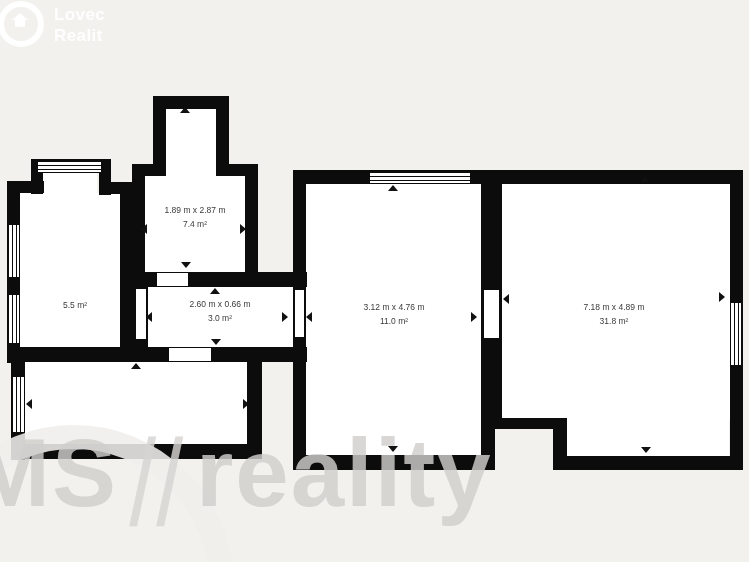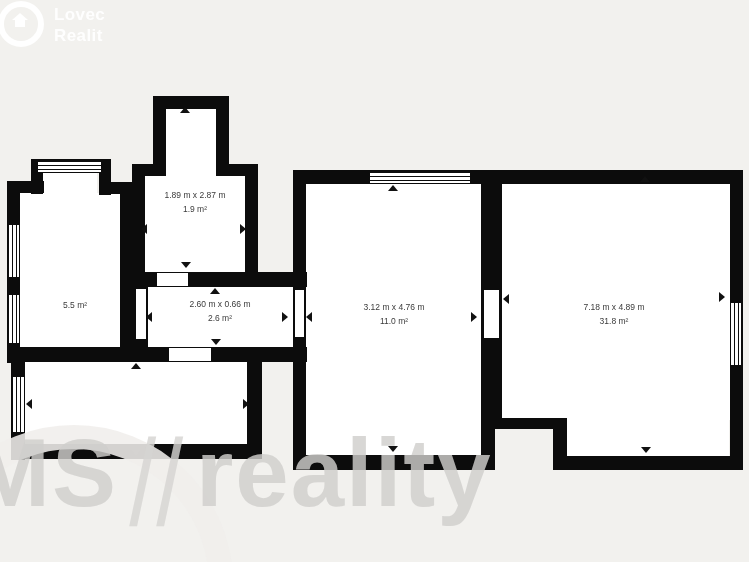--- a/index.html
+++ b/index.html
@@ -114,31 +114,31 @@
   <div class="ar ar-up" style="left:640px;top:176px;"></div>
   <div class="ar ar-down" style="left:641px;top:447px;"></div>
   <div class="ar ar-left" style="left:503px;top:294px;"></div>
   <div class="ar ar-right" style="left:719px;top:292px;"></div>
 
   <div class="ar ar-up" style="left:131px;top:363px;"></div>
   <div class="ar ar-down" style="left:131px;top:450px;"></div>
   <div class="ar ar-left" style="left:26px;top:399px;"></div>
   <div class="ar ar-right" style="left:243px;top:399px;"></div>
 
-  <div class="room-label" style="left:195px;top:188px;">
+  <div class="room-label" style="left:195px;top:203px;">
     <div>1.89 m x 2.87 m</div>
-    <div>1.9 m²</div>
+    <div>7.4 m²</div>
   </div>
   <div class="room-label" style="left:75px;top:298px;">
     <div></div>
     <div>5.5 m²</div>
   </div>
   <div class="room-label" style="left:220px;top:297px;">
     <div>2.60 m x 0.66 m</div>
-    <div>2.6 m²</div>
+    <div>3.0 m²</div>
   </div>
   <div class="room-label" style="left:394px;top:300px;">
     <div>3.12 m x 4.76 m</div>
     <div>11.0 m²</div>
   </div>
   <div class="room-label" style="left:614px;top:300px;">
     <div>7.18 m x 4.89 m</div>
     <div>31.8 m²</div>
   </div>
 

